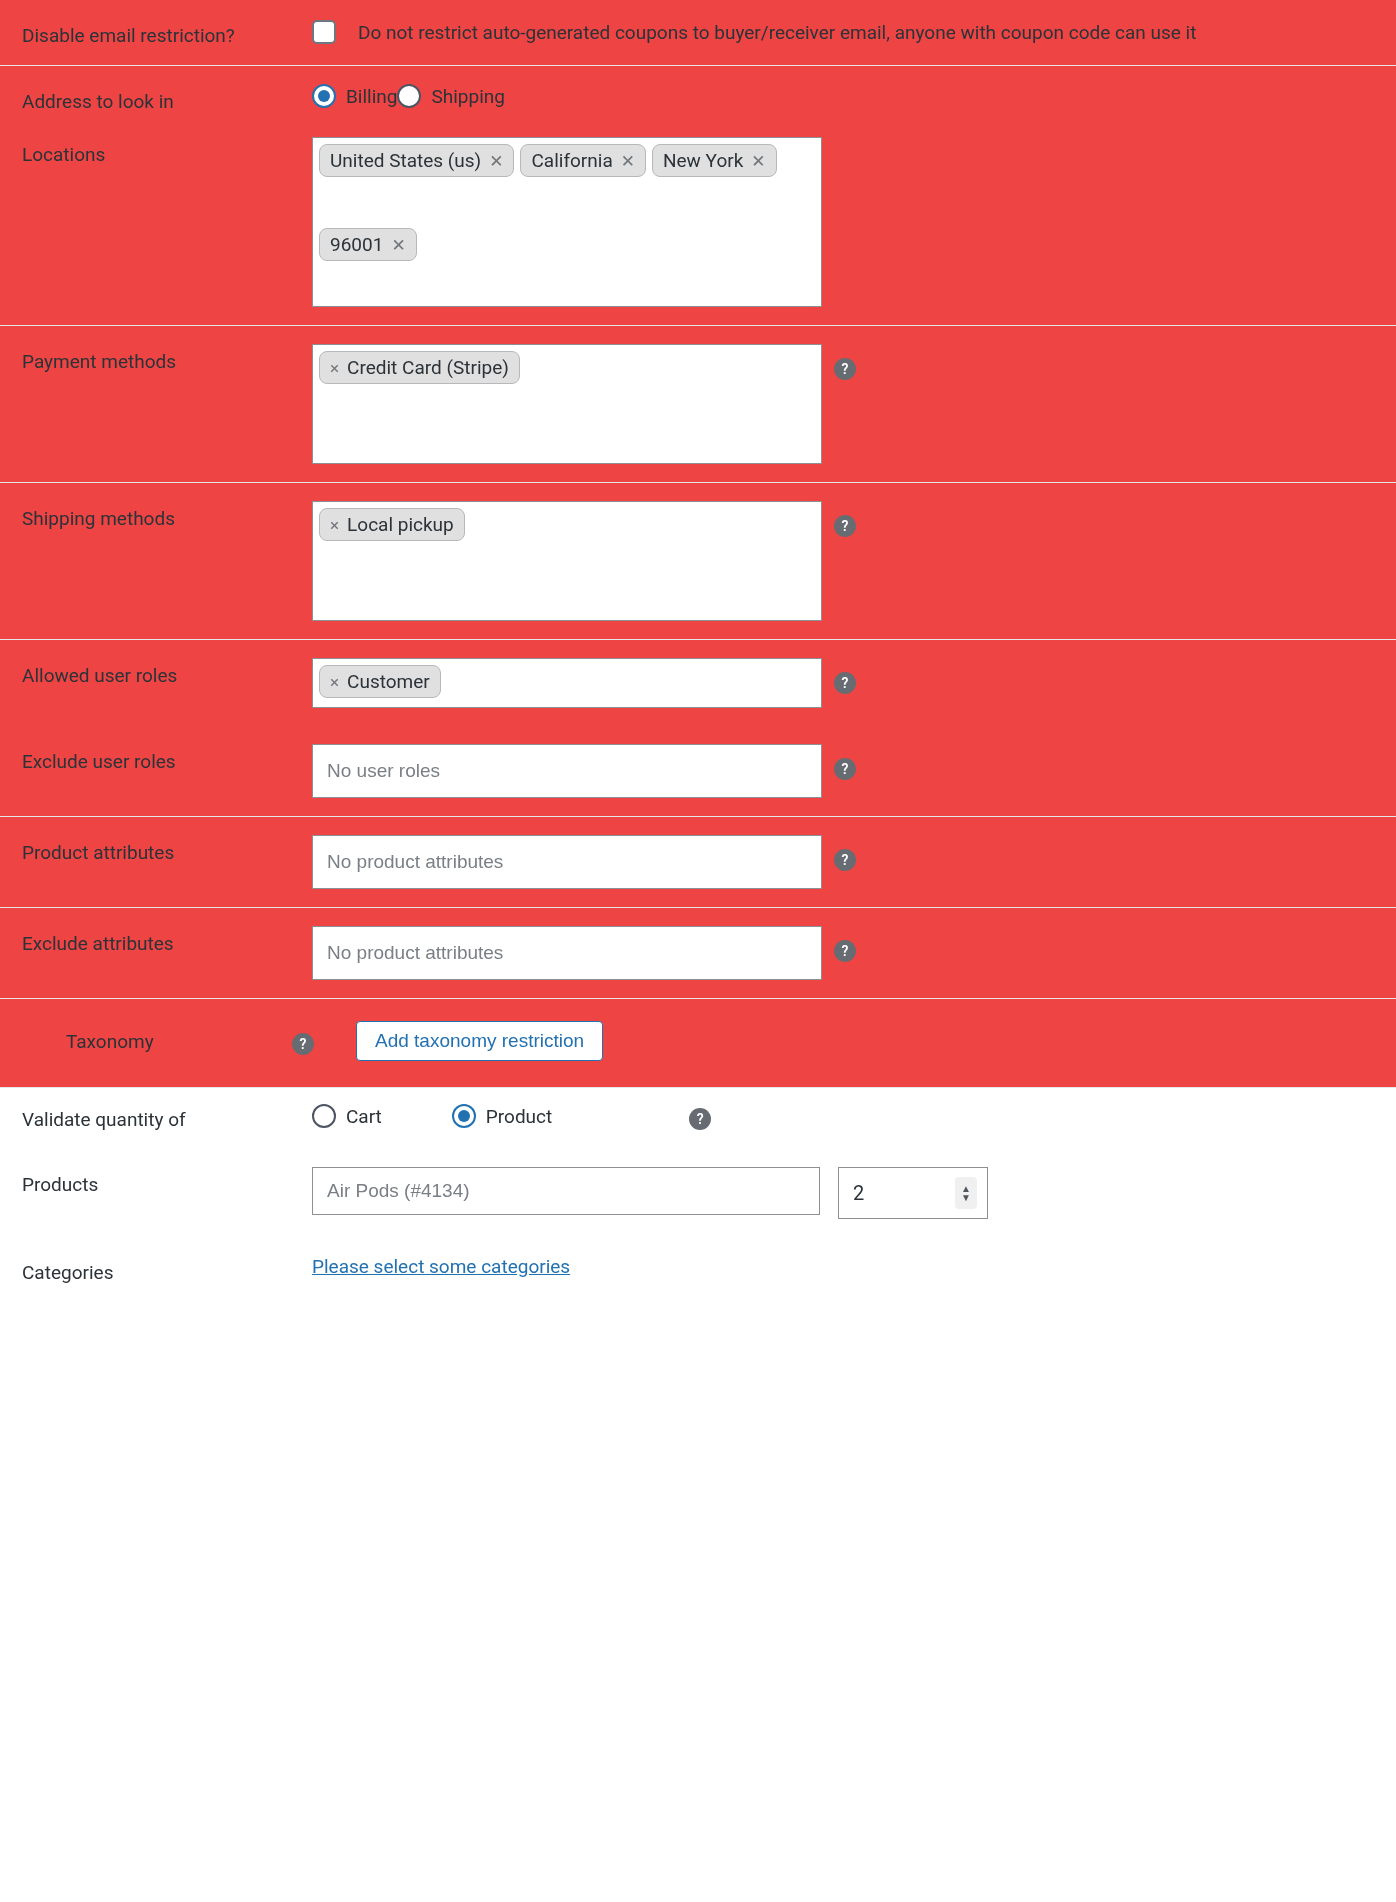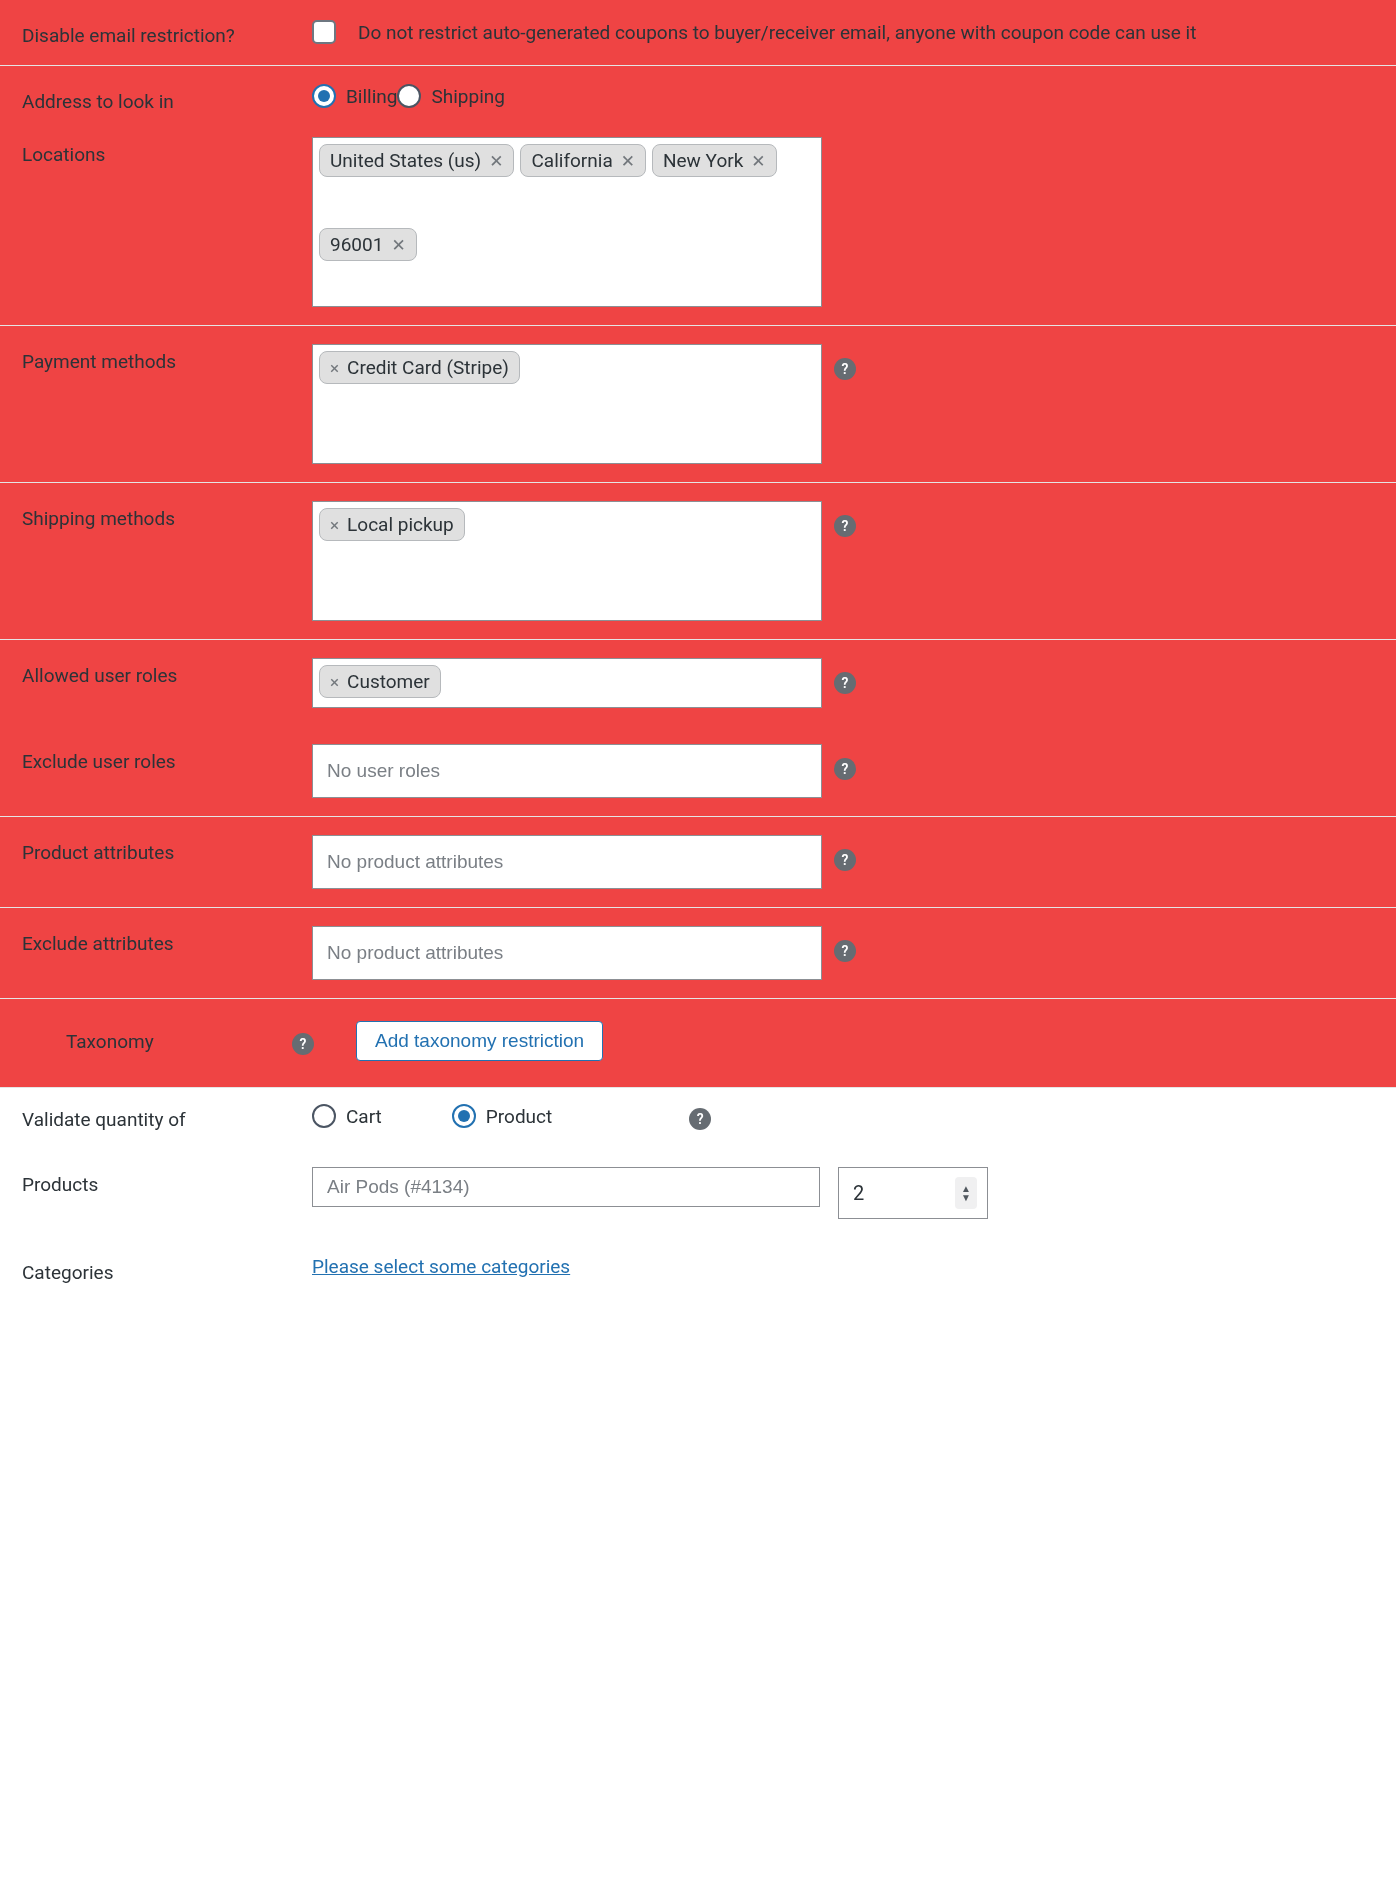--- a/index.html
+++ b/index.html
@@ -65,21 +65,21 @@
     text-align:center;
   }
   .tag .x { color:#72777c; font-size:17px; }
   .tag .xl { color:#72777c; font-size:17px; }
 
   .text-input {
     width:510px; height:54px; border:1px solid #8c8f94; background:#fff;
     padding:0 14px; font-size:19px; color:#2c3338;
   }
   .text-input::placeholder { color:#7a7f85; }
-  .text-input.product { width:508px; height:40px; color:#9ca3af; }
+  .text-input.product { width:508px; height:48px; color:#9ca3af; }
 
   .help {
     width:22px; height:22px; border-radius:50%; background:#666c72; color:#fff;
     font-size:14px; font-weight:600; display:inline-flex; align-items:center; justify-content:center;
     margin-top:14px; flex:0 0 22px;
   }
   .help.small{ margin-top:6px; }
 
   .outline-btn {
     border:1.5px solid #2271b1; color:#2271b1; background:#fff;

